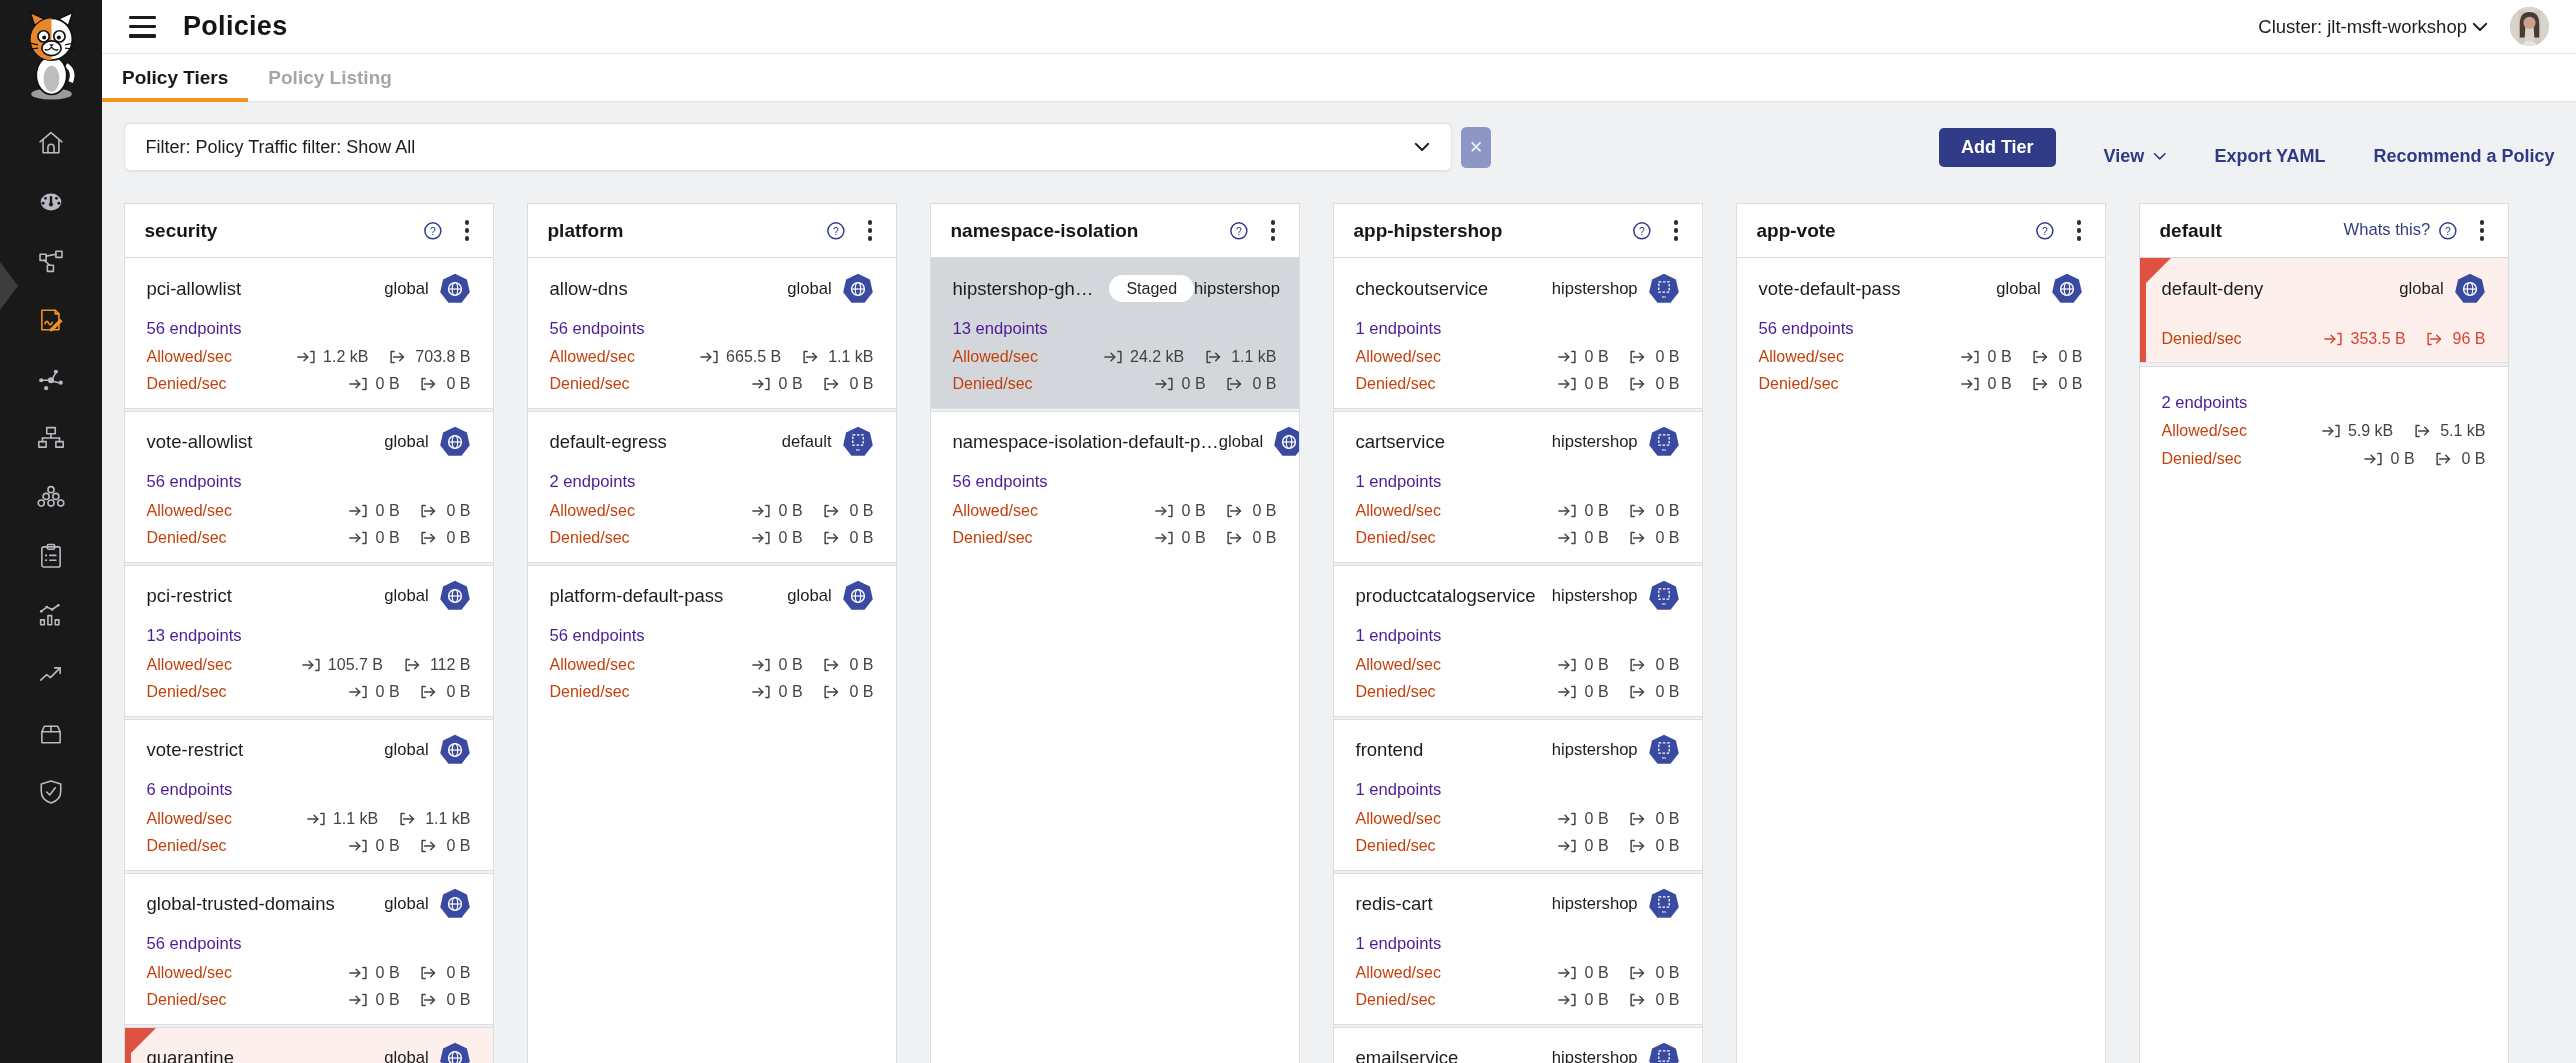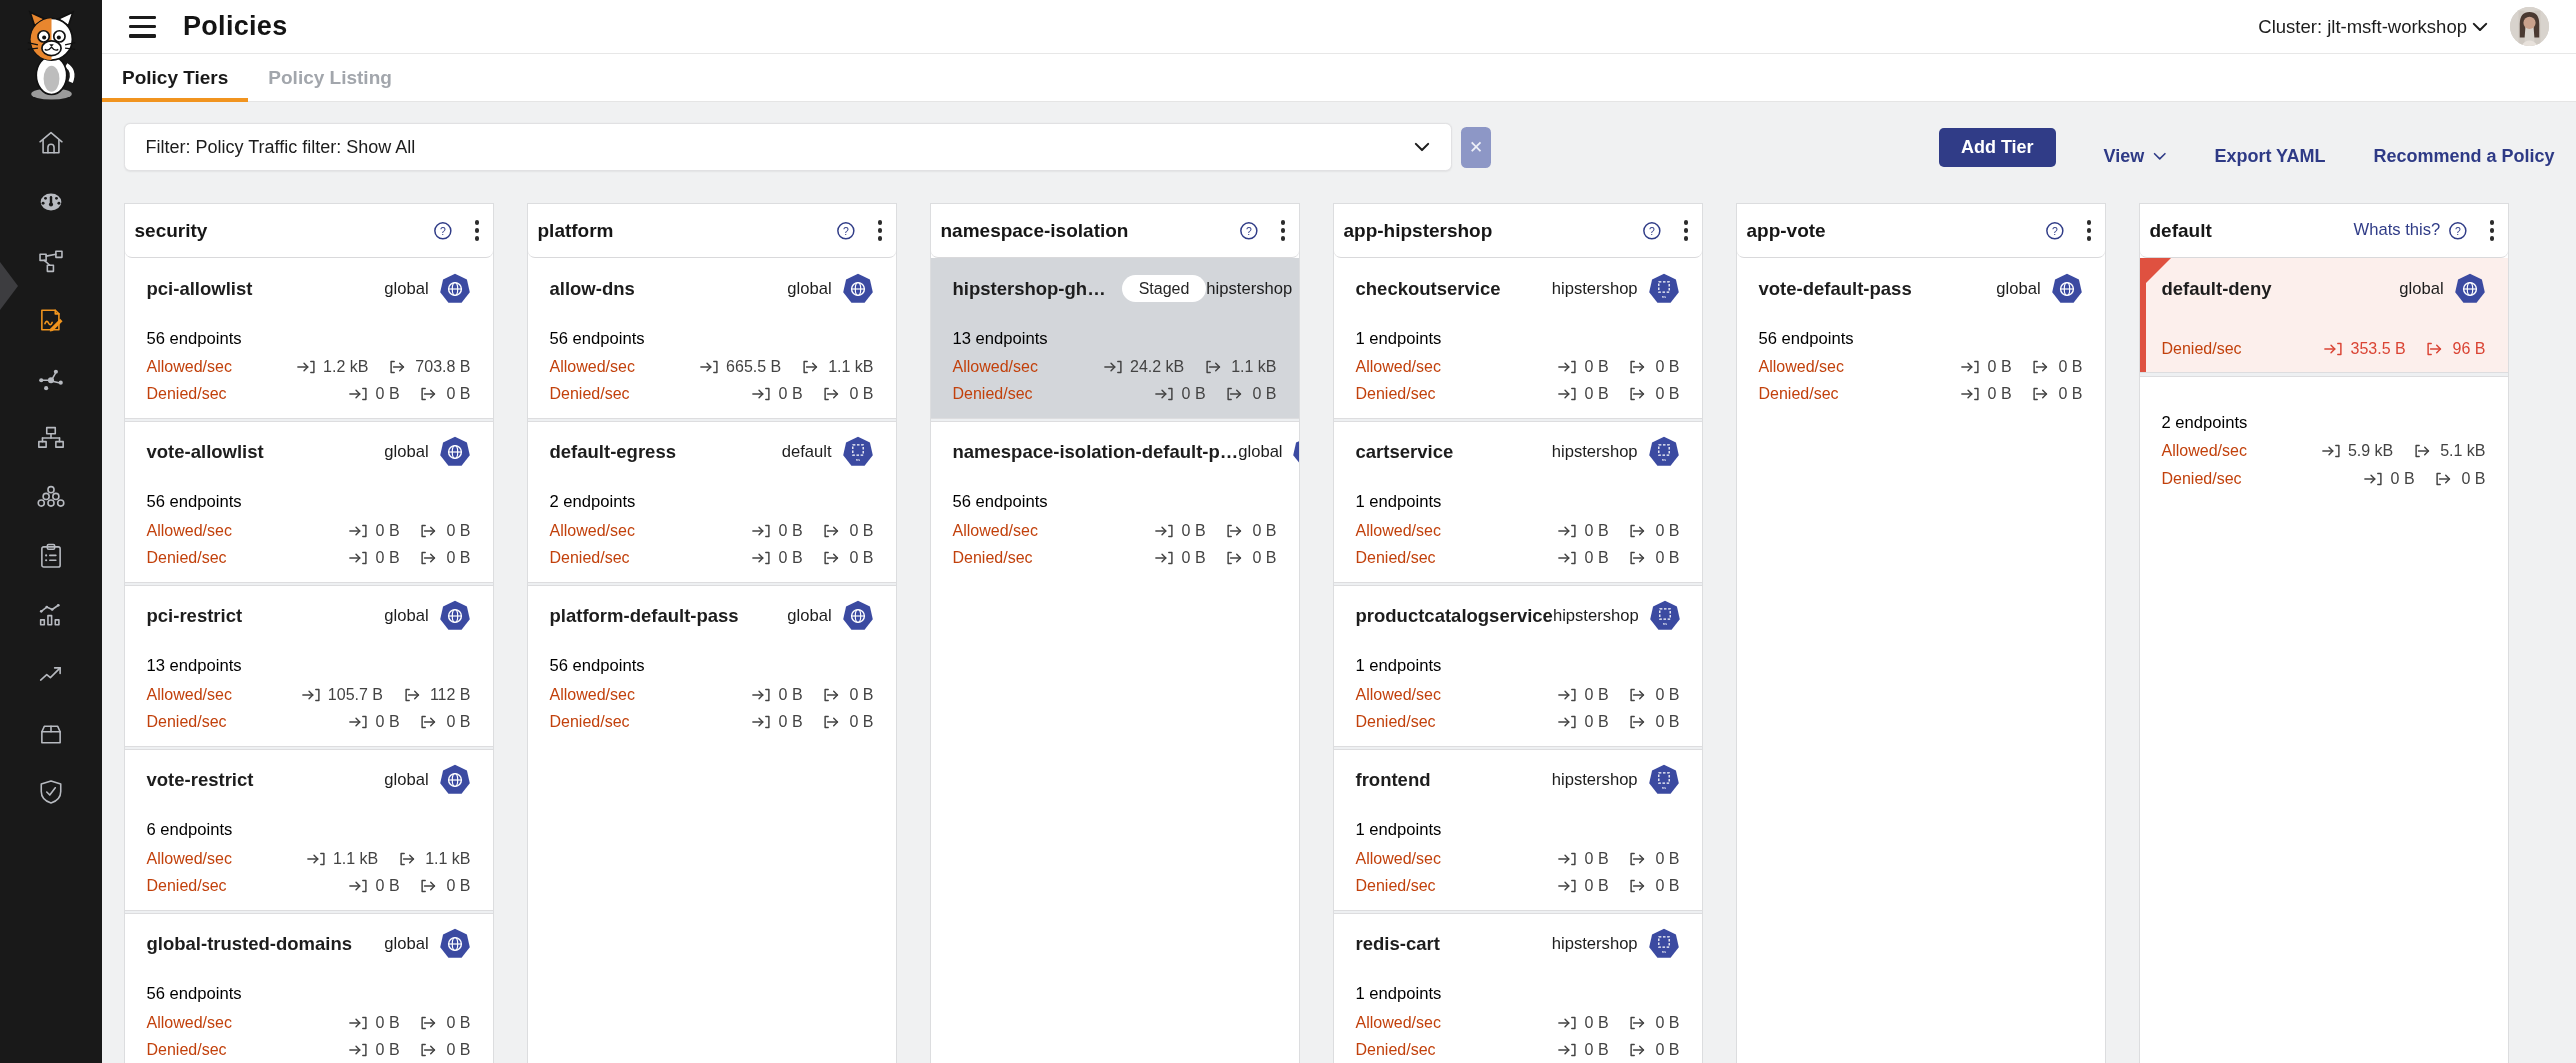--- a/index.html
+++ b/index.html
@@ -55,43 +55,43 @@
     font-size:18px; font-weight:600; cursor:pointer; font-family:inherit; }
   .btn-link { background:none; border:none; color:#2e3a86; font-size:18px; font-weight:600; cursor:pointer;
     font-family:inherit; display:flex; align-items:center; gap:8.6px; }
   .btn-link .chev polyline { stroke:#2e3a86; stroke-width:3; }
   .btn-link .chev { width:13.5px; height:8.6px; }
 
   
   .tiers { display:flex; gap:33px; margin-top:32px; height:861px; overflow:hidden; }
   .tier { width:370px; flex:none; background:#fff; border:0.6px solid #dcdddf; overflow:hidden;
     display:flex; flex-direction:column; }
-  .tier-head { height:54px; flex:none; display:flex; align-items:center; padding:0 10px;
-    border-bottom:0.6px solid #d9d9db;border-radius:7px; }
+  .tier-head { height:54px; flex:none; display:flex; align-items:center; padding:0 20px;
+    border-bottom:0.6px solid #d9d9db; }
   .tier-name { font-size:19px; font-weight:700; color:#161616; }
   .head-right { margin-left:auto; display:flex; align-items:center; gap:18.5px; }
   .whats-this { display:flex; align-items:center; gap:7.4px; color:#303c87; font-size:16.6px; cursor:pointer;
     background:none; border:none; font-family:inherit; }
   .kebab { display:flex; flex-direction:column; gap:3.7px; background:none; border:none; cursor:pointer; padding:3.7px; }
   .kebab i { width:4.3px; height:4.3px; border-radius:50%; background:#2c2c2c; }
 
   .cards { flex:1; }
   .card-sep { height:4.3px; background:#eef0f2; border-top:0.6px solid #dddddf; border-bottom:0.6px solid #dddddf; }
   .card { background:#fff; padding:13.5px 22px 14.8px 22px; position:relative; cursor:pointer; }
   .card.staged { background:#d3d6da; }
   .card.danger { background:#fcefec; }
   .card.danger::before { content:""; position:absolute; left:0; top:0; bottom:0; width:6.2px; background:#df5140; }
   .card.danger::after { content:""; position:absolute; left:0; top:0; width:0; height:0;
     border-top:31px solid #df5140; border-right:31px solid transparent; }
   .name-row { display:flex; align-items:center; height:34px; }
-  .p-name { font-size:18.5px; font-weight:700; color:#1d1d1d; white-space:nowrap; }
+  .p-name { font-size:18.5px; font-weight:400; color:#1d1d1d; white-space:nowrap; }
   .staged-pill { margin-left:16px; background:#fff; border-radius:615px; padding:4.9px 17px; font-size:16px; color:#262626; }
   .scope { margin-left:auto; font-size:16.6px; color:#1d1d1d; padding-right:9.9px; white-space:nowrap; }
   .badge { flex:none; display:flex; }
-  .endpoints { display:inline-block; margin-top:23px; font-size:16.6px; color:#000000; text-decoration:none; cursor:pointer; }
+  .endpoints { display:inline-block; margin-top:13px; font-size:16.6px; color:#4c1d95; text-decoration:none; cursor:pointer; }
   .metric-row { display:flex; align-items:center; margin-top:9.2px; font-size:16px; }
   .m-label { color:#c2410c; }
   .m-vals { margin-left:auto; display:flex; align-items:center; gap:19.7px; color:#434343; }
   .m-vals.alert-vals { color:#da4434; }
   .m-group { display:flex; align-items:center; gap:6.2px; }
   .m-icon { display:flex; }
 </style>
 </head>
 <body>
 

